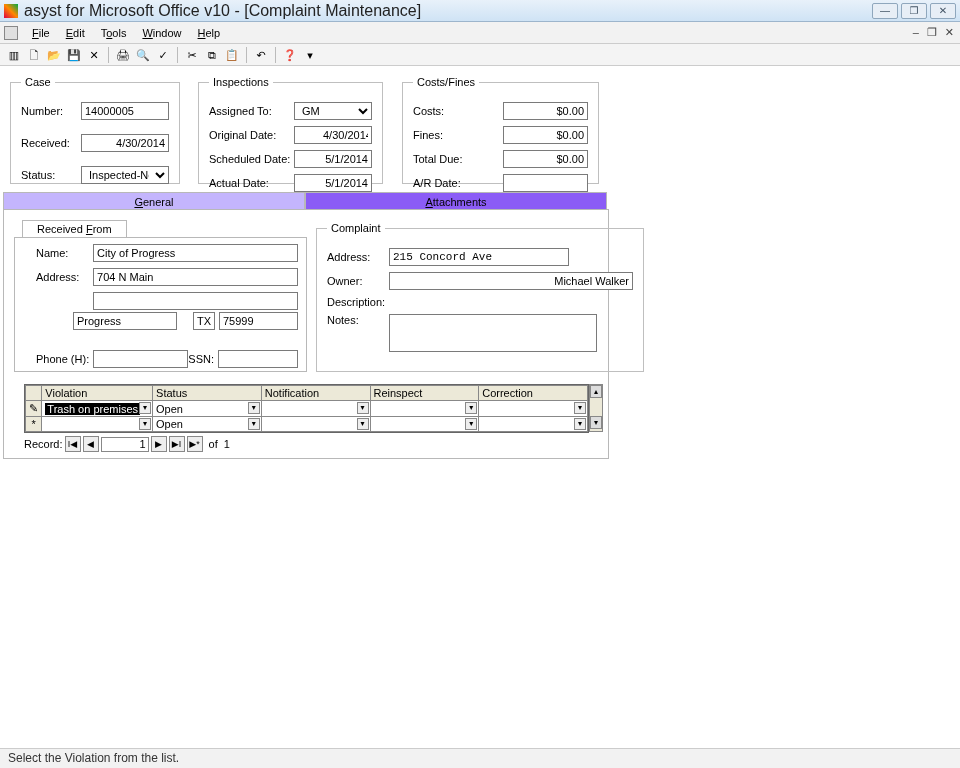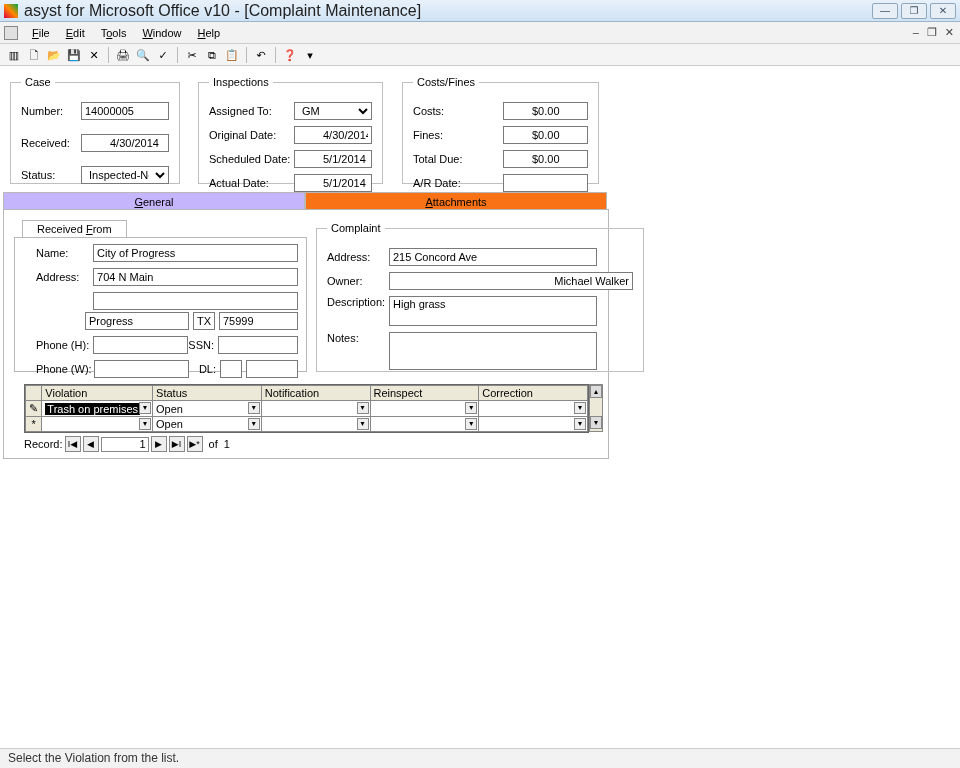--- a/index.html
+++ b/index.html
@@ -81,40 +81,40 @@
   .row { display:flex; align-items:center; margin: 6px 0;}
   .lbl { width: 85px; font-size:11px; }
   .lbl2 { width: 60px; font-size:11px; }
   input.txt, select.sel, textarea.ta {
     font-family: inherit; font-size:11px;
     border:1px solid #7a7a7a;
     padding:1px 3px;
     background:#fff;
     height:18px;
   }
-  input.ro { text-align:left;padding-left:28px; }
+  input.ro { text-align:right;padding-left:28px; }
   select.sel { height:18px; }
   textarea.ta { resize:none; }
   .tabstrip {
     position:absolute;
     display:flex;
   }
   .tab {
     border:1px solid #b8b8b8;
     border-bottom: none;
     background:#c4b5fd;
     padding: 2px 0;
     text-align:center;
     font-size:11px;
     cursor:default;
     height:18px;
     line-height:14px;
   }
   .tab .u { text-decoration: underline; }
-  .tab.inactive { background:#f97316; }
+  .tab.inactive { background:#8b5cf6; }
   .panel {
     position:absolute;
     border:1px solid #b8b8b8;
     background:#fff;
   }
   .innertabstrip { position:absolute; }
   .innertab {
     border:1px solid #b8b8b8;
     border-bottom:none;
     background:#fff;
@@ -304,51 +304,50 @@
         <span class="lbl2">Address:</span>
         <input class="txt" style="width: 215px;" value="704 N Main">
       </div>
       <div class="row" style="margin:2px 8px;">
         <span class="lbl2"></span>
         <input class="txt" style="width: 215px;" value="">
       </div>
       <div class="row" style="margin:2px 8px;">
         <span class="lbl2"></span>
         <input class="txt" style="width: 104px;" value="Progress">
-        <input class="txt" style="width: 22px; margin-left: 4px;" value="TX">
+        <input class="txt" style="width: 22px; margin-left: 16px;" value="TX">
         <input class="txt" style="width: 79px; margin-left: 4px;" value="75999">
       </div>
-      <div class="row" style="margin:6px 8px;">
+      <div class="row" style="margin:20px 8px;">
         <span class="lbl2">Phone (H):</span>
         <input class="txt" style="width: 95px;" value="">
         <span style="width:32px; text-align:right; padding-right:4px;">SSN:</span>
         <input class="txt" style="width: 80px;" value="">
       </div>
       <div class="row" style="margin:2px 8px;">
         <span class="lbl2">Phone (W):</span>
         <input class="txt" style="width: 95px;" value="">
         <span style="width:32px; text-align:right; padding-right:4px;">DL:</span>
         <input class="txt" style="width: 22px;" value="">
         <input class="txt" style="width: 52px; margin-left: 4px;" value="">
       </div>
     </div>
 
     <fieldset class="grp" style="left:312px; top:12px; width:286px; height:150px;">
       <legend>Complaint</legend>
       <div class="row">
         <span class="lbl2" style="width:62px;">Address:</span>
-        <input class="txt" style="width: 208px;" value="215 Concord Ave">
+        <input class="txt" style="width: 180px; font-family: Liberation Mono, monospace;" value="215 Concord Ave">
       </div>
       <div class="row">
         <span class="lbl2" style="width:62px;">Owner:</span>
         <input class="txt" style="width: 244px; text-align: right;" value="Michael Walker">
       </div>
       <div class="row" style="align-items:flex-start;">
         <span class="lbl2" style="width:62px;">Description:</span>
-        <textarea class="ta" style="width: 208px; height: 30px;">High grass</textarea>
       </div>
       <div class="row" style="align-items:flex-start;">
         <span class="lbl2" style="width:62px;">Notes:</span>
         <textarea class="ta" style="width: 208px; height: 38px;"></textarea>
       </div>
     </fieldset>
 
     <div class="grid" style="left:20px; top:174px; width:565px;">
       <table>
         <tbody>

